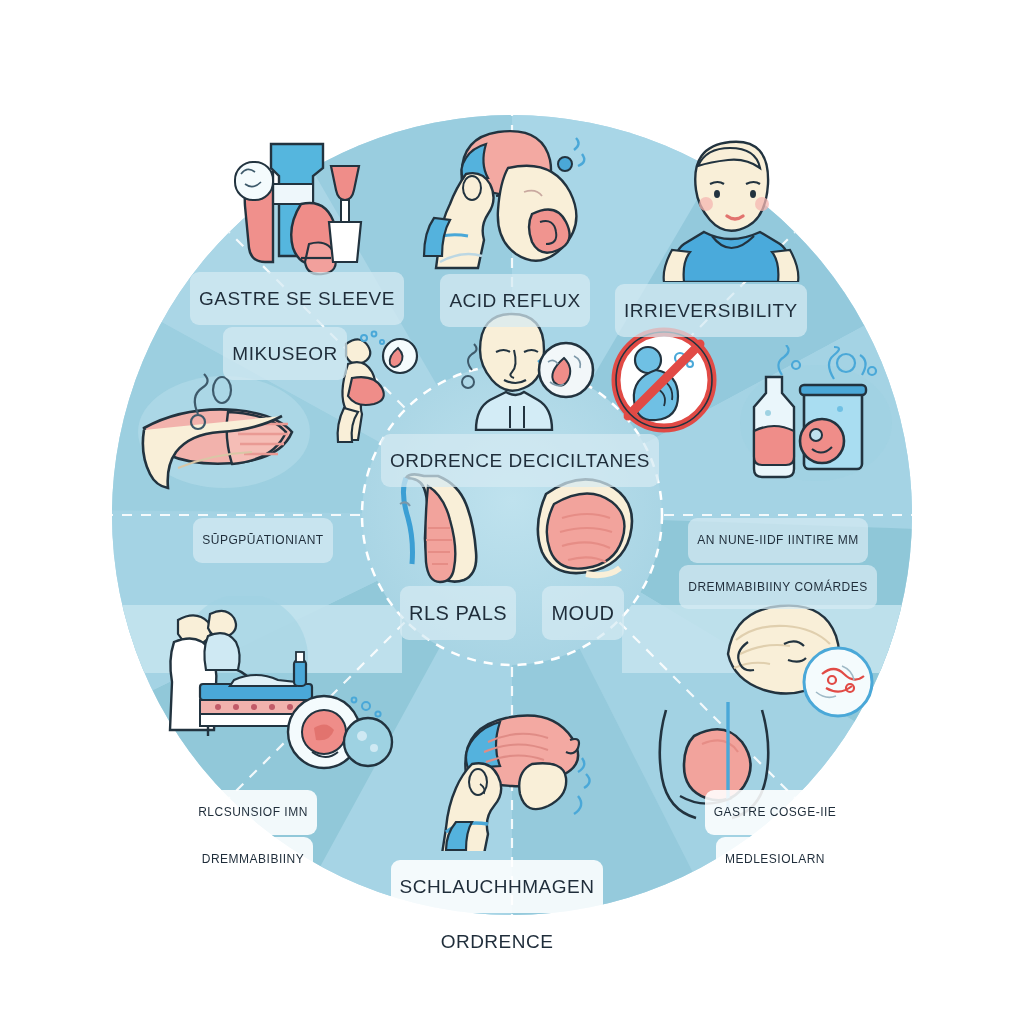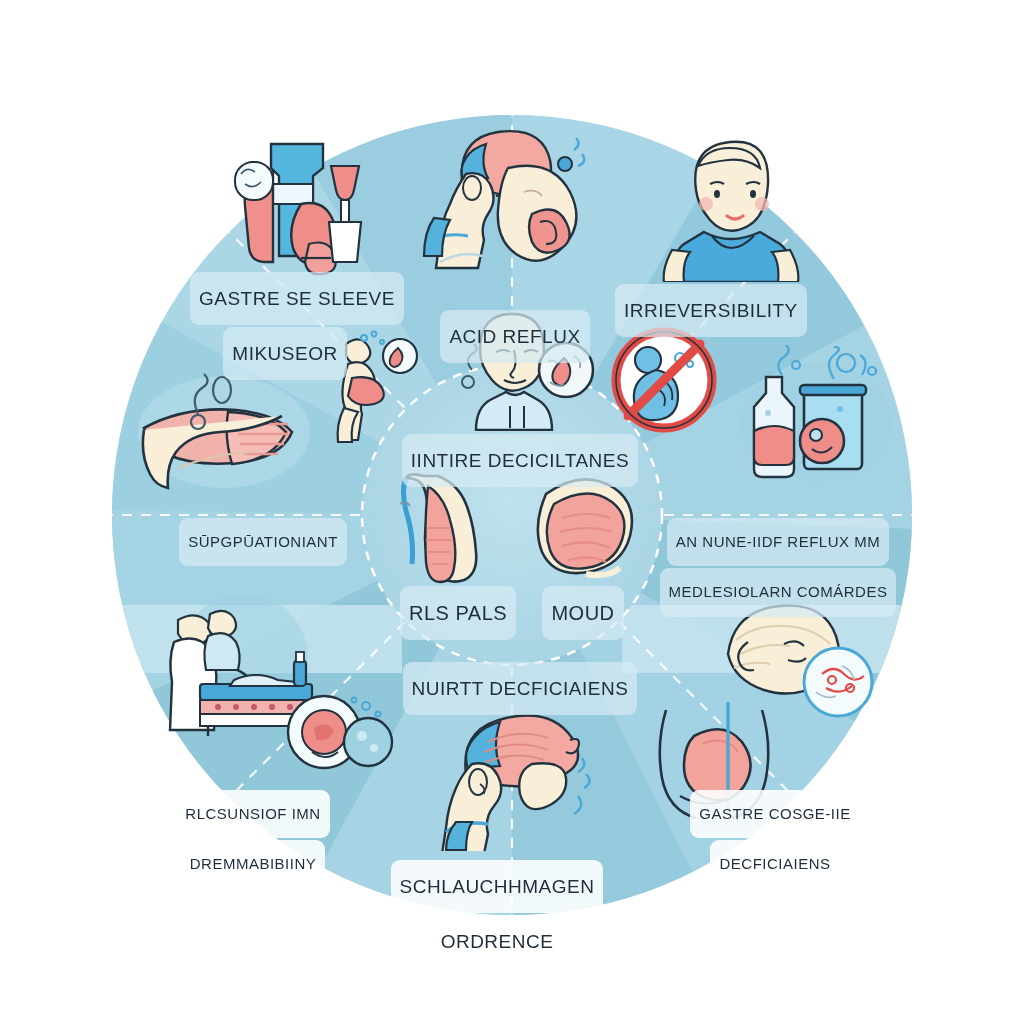--- a/index.html
+++ b/index.html
@@ -26,21 +26,21 @@
   .lbl .ln{
     display:block;
     background:rgba(214,234,242,.72);
     padding:15px 9px;
     border-radius:9px;
     margin:0 auto 2px auto;
     width:fit-content;
   }
   .lbl.onwhite .ln{background:rgba(255,255,255,.88);}
   .big{font-size:19px;}
-  .mid{font-size:15px;}
+  .mid{font-size:12px;}
   .sm{font-size:20px;}
 
   
   .ill{position:absolute;}
 </style>
 </head>
 <body>
 
 <div id="stage">
 
@@ -369,59 +369,56 @@
       <path d="M14 126 q16 -12 42 -8" stroke="#4aa8d8" stroke-width="3.4" fill="none"></path>
       <path d="M24 116 q-10 12 -10 28 h20 q0 -18 6 -28z" fill="#54b2dd" stroke="#22333f" stroke-width="2.2"></path>
     </svg>
   </div>
 
   <div class="lbl big" style="left:190px;top:272px;width:190px;">
     <span class="ln">GASTRE SE SLEEVE</span>
     <span class="ln">MIKUSEOR</span>
   </div>
 
-  <div class="lbl big" style="left:430px;top:274px;width:170px;margin-top:36px;">
+  <div class="lbl big" style="left:430px;top:274px;width:170px;">
     <span class="ln">ACID REFLUX</span>
   </div>
 
   <div class="lbl big" style="left:615px;top:284px;width:190px;">
     <span class="ln">IRRIEVERSIBILITY</span>
   </div>
 
   <div class="lbl mid" style="left:628px;top:518px;width:300px;">
-    <span class="ln">AN NUNE-IIDF REFLUX MM</span>
-    <span class="ln">MEDLESIOLARN COMÁRDES</span>
+    <span class="ln">AN NUNE-IIDF IINTIRE MM</span>
+    <span class="ln">DREMMABIBIINY COMÁRDES</span>
   </div>
 
   <div class="lbl mid onwhite" style="left:660px;top:790px;width:230px;">
     <span class="ln">GASTRE COSGE-IIE</span>
-    <span class="ln">DECFICIAIENS</span>
+    <span class="ln">MEDLESIOLARN</span>
   </div>
 
   <div class="lbl big onwhite" style="left:372px;top:860px;width:250px;">
     <span class="ln">SCHLAUCHHMAGEN</span>
     <span class="ln">ORDRENCE</span>
   </div>
 
   <div class="lbl mid onwhite" style="left:138px;top:790px;width:230px;">
     <span class="ln">RLCSUNSIOF IMN</span>
     <span class="ln">DREMMABIBIINY</span>
   </div>
 
   <div class="lbl mid" style="left:118px;top:518px;width:290px;">
     <span class="ln">SŪPGPŪATIONIANT</span>
   </div>
 
   <div class="lbl big" style="left:380px;top:434px;width:280px;">
-    <span class="ln">IINTIRE DECICILTANES</span>
-  </div>
-
-  <div class="lbl big" style="left:380px;top:662px;width:280px;">
-    <span class="ln">NUIRTT  DECFICIAIENS</span>
-  </div>
+    <span class="ln">ORDRENCE DECICILTANES</span>
+  </div>
+
 
   <div class="lbl sm" style="left:400px;top:586px;width:110px;">
     <span class="ln">RLS PALS</span>
   </div>
 
   <div class="lbl sm" style="left:528px;top:586px;width:110px;">
     <span class="ln">MOUD</span>
   </div>
 
 </div>

